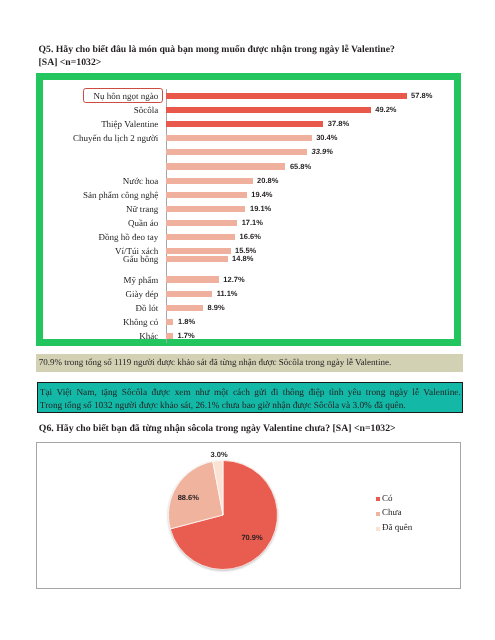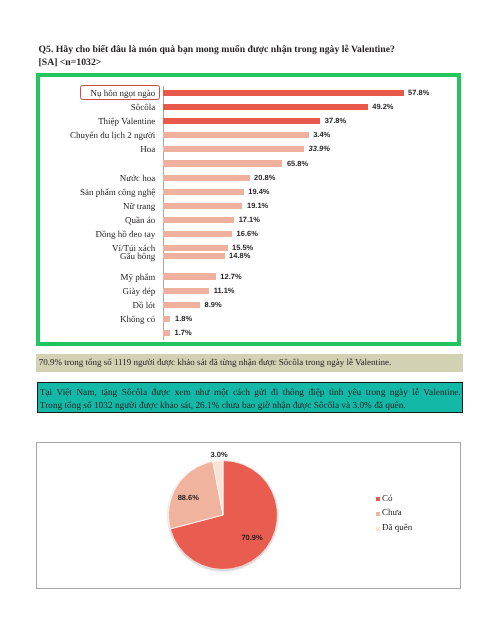--- a/index.html
+++ b/index.html
@@ -8,21 +8,21 @@
   .page{position:relative;width:495px;height:640px;overflow:hidden;}
 
   
   .q-title{position:absolute;font-weight:bold;color:#231f20;white-space:nowrap;}
   #q5-title{left:38.5px;top:44px;font-size:9.72px;}
   #q5-sub{left:38.5px;top:56.8px;font-size:9.72px;font-weight:bold;}
   #q6-title{left:38.8px;top:423px;font-size:9.77px;}
 
   
   #bar-chart{position:absolute;left:36px;top:72.8px;width:424.6px;height:273.6px;
-             border:4px solid #22c55e;background:#fff;box-sizing:border-box;}
+             border:7px solid #22c55e;background:#fff;box-sizing:border-box;}
   .bar-row{position:absolute;left:0;height:14.0px;}
   .bar-cat{position:absolute;right:0;top:0;text-align:right;font-size:9px;color:#231f20;
            white-space:nowrap;line-height:14.0px;}
   .bar-rect{position:absolute;height:6.1px;top:3.9px;}
   .bar-val{position:absolute;font-size:7.5px;font-weight:bold;font-family:"Liberation Sans",sans-serif;
            color:#231f20;white-space:nowrap;line-height:14.0px;top:0;}
   #axis-line{position:absolute;width:1px;background:#a6a6a6;}
   .hl-box{position:absolute;border:1px solid #cd4c42;border-radius:2.8px;box-sizing:border-box;}
 
   
@@ -64,24 +64,23 @@
           <div class="bar-val" style="left: 332.27px;">49.2%</div>
         </div>
         <div class="bar-row" style="top: 37.44px; width: 422px;">
           <div class="bar-cat" style="width: 115.2px; right: 306.8px;">Thiệp Valentine</div>
           <div class="bar-rect" style="left: 123px; width: 157.324px; background: rgb(232, 89, 76);"></div>
           <div class="bar-val" style="left: 284.824px;">37.8%</div>
         </div>
         <div class="bar-row" style="top: 51.56px; width: 422px;">
           <div class="bar-cat" style="width: 115.2px; right: 306.8px;">Chuyến du lịch 2 người</div>
           <div class="bar-rect" style="left: 123px; width: 145.67px; background: rgb(239, 176, 158);"></div>
-          <div class="bar-val" style="left: 273.17px;">3.4%</div>
+          <div class="bar-val" style="left: 273.17px;">30.4%</div>
         </div>
         <div class="bar-row" style="top: 65.68px; width: 422px;">
-          <div class="bar-cat" style="width: 115.2px; right: 306.8px;">Hoa</div>
           <div class="bar-rect" style="left: 123px; width: 141.092px; background: rgb(239, 176, 158);"></div>
           <div class="bar-val" style="left: 268.592px; font-style: italic;">33.9%</div>
         </div>
         <div class="bar-row" style="top: 79.8px; width: 422px;">
           <div class="bar-rect" style="left: 123px; width: 119.449px; background: rgb(239, 176, 158);"></div>
           <div class="bar-val" style="left: 246.949px;">65.8%</div>
         </div>
         <div class="bar-row" style="top: 93.92px; width: 422px;">
           <div class="bar-cat" style="width: 115.2px; right: 306.8px;">Nước hoa</div>
           <div class="bar-rect" style="left: 123px; width: 86.5696px; background: rgb(239, 176, 158);"></div>
@@ -131,36 +130,38 @@
           <div class="bar-cat" style="width: 115.2px; right: 306.8px;">Đồ lót</div>
           <div class="bar-rect" style="left: 123px; width: 37.0418px; background: rgb(239, 176, 158);"></div>
           <div class="bar-val" style="left: 164.542px;">8.9%</div>
         </div>
         <div class="bar-row" style="top: 235.12px; width: 422px;">
           <div class="bar-cat" style="width: 115.2px; right: 306.8px;">Không có</div>
           <div class="bar-rect" style="left: 123px; width: 7.4916px; background: rgb(239, 176, 158);"></div>
           <div class="bar-val" style="left: 134.992px;">1.8%</div>
         </div>
         <div class="bar-row" style="top: 249.24px; width: 422px;">
+          <div class="bar-cat" style="width: 115.2px; right: 306.8px;">Khác</div>
           <div class="bar-rect" style="left: 123px; width: 7.0754px; background: rgb(239, 176, 158);"></div>
           <div class="bar-val" style="left: 134.575px;">1.7%</div>
         </div>
       </div>
   <div class="hl-box" style="left: 39.6px; top: 8.5px; width: 80.3px; height: 14.6px;"></div>
     </div>
 
   <div id="note1">
     <span>70.9% trong tổng số 1119 người được khảo sát đã từng nhận được Sôcôla trong ngày lễ Valentine.</span>
   </div>
 
   <div id="note2">
     <div class="l just" style="top:4.5px">Tại Việt Nam, tặng Sôcôla được xem như một cách gửi đi thông điệp tình yêu trong ngày lễ Valentine.</div>
     <div class="l" style="top:18.2px">Trong tổng số 1032 người được khảo sát, 26.1% chưa bao giờ nhận được Sôcôla và 3.0% đã quên.</div>
   </div>
 
+  <div class="q-title" id="q6-title">Q6. Hãy cho biết bạn đã từng nhận sôcola trong ngày Valentine chưa? [SA] &lt;n=1032&gt;</div>
 
   <div id="pie-chart">
     <svg id="pie-svg" width="136" height="136" viewBox="0 0 136 136" style="position:absolute;left:121.0px;top:11.9px;filter:drop-shadow(0.6px 1.2px 0.9px rgba(110,110,110,0.45))">
         <path d="M65,60 L65.00,5.50 A54.5,54.5 0 1 1 12.30,73.89 Z" fill="#e95d50" stroke="#ffffff" stroke-width="0.75"></path>
         <path d="M65,60 L12.30,73.89 A54.5,54.5 0 0 1 54.79,6.47 Z" fill="#f0b39e" stroke="#ffffff" stroke-width="0.75"></path>
         <path d="M65,60 L54.79,6.47 A54.5,54.5 0 0 1 65.00,5.50 Z" fill="#fae2d5" stroke="#ffffff" stroke-width="0.75"></path>
       </svg>
     <div id="pie-labels">
         <div class="pie-lbl" style="left: 204px; top: 91px;">70.9%</div>
         <div class="pie-lbl" style="left: 140.3px; top: 50.6px;">88.6%</div>

